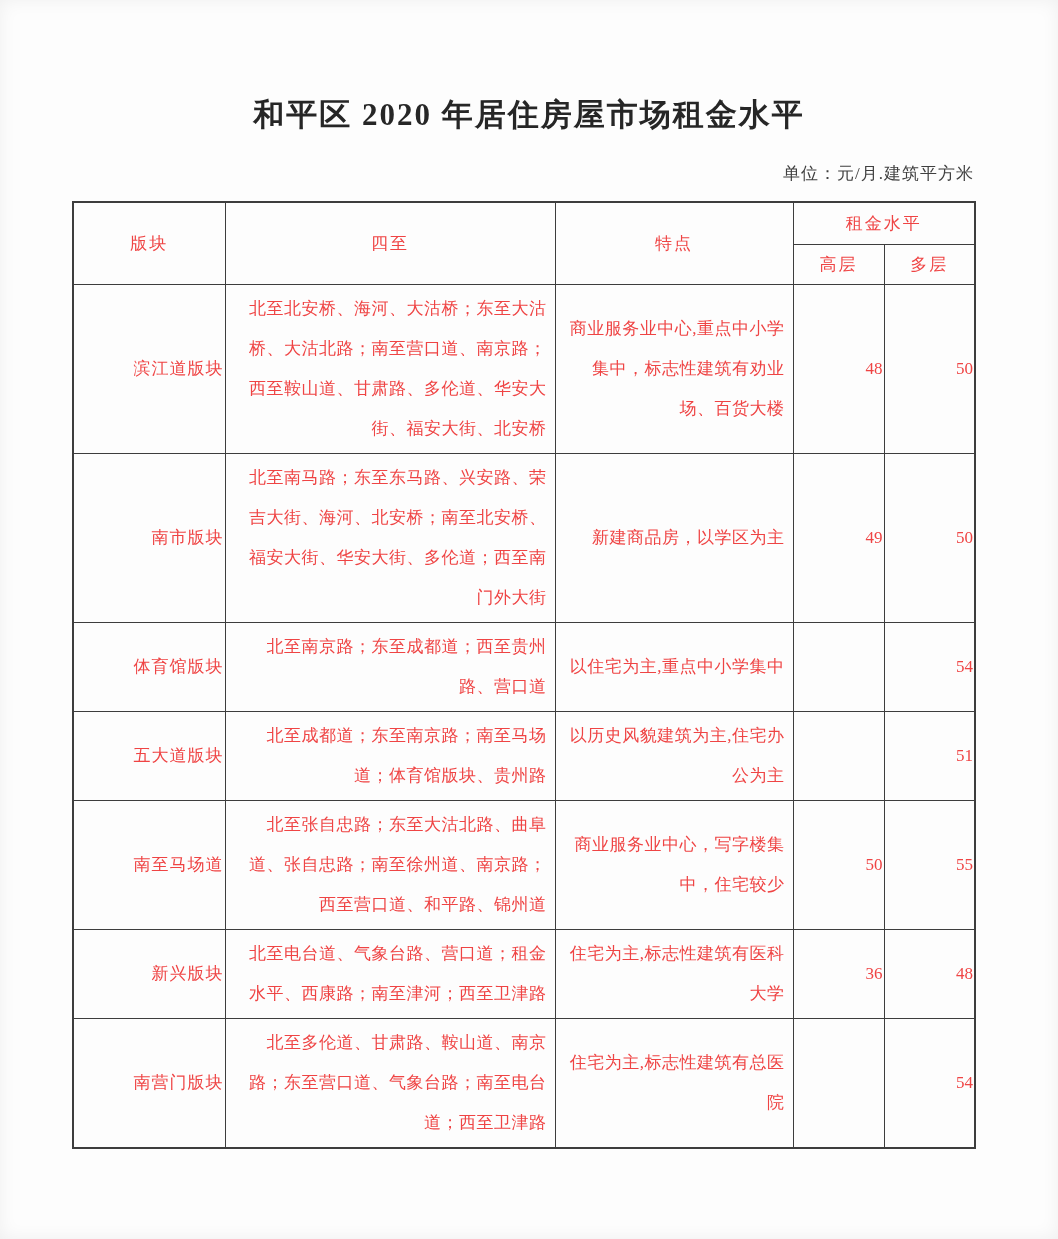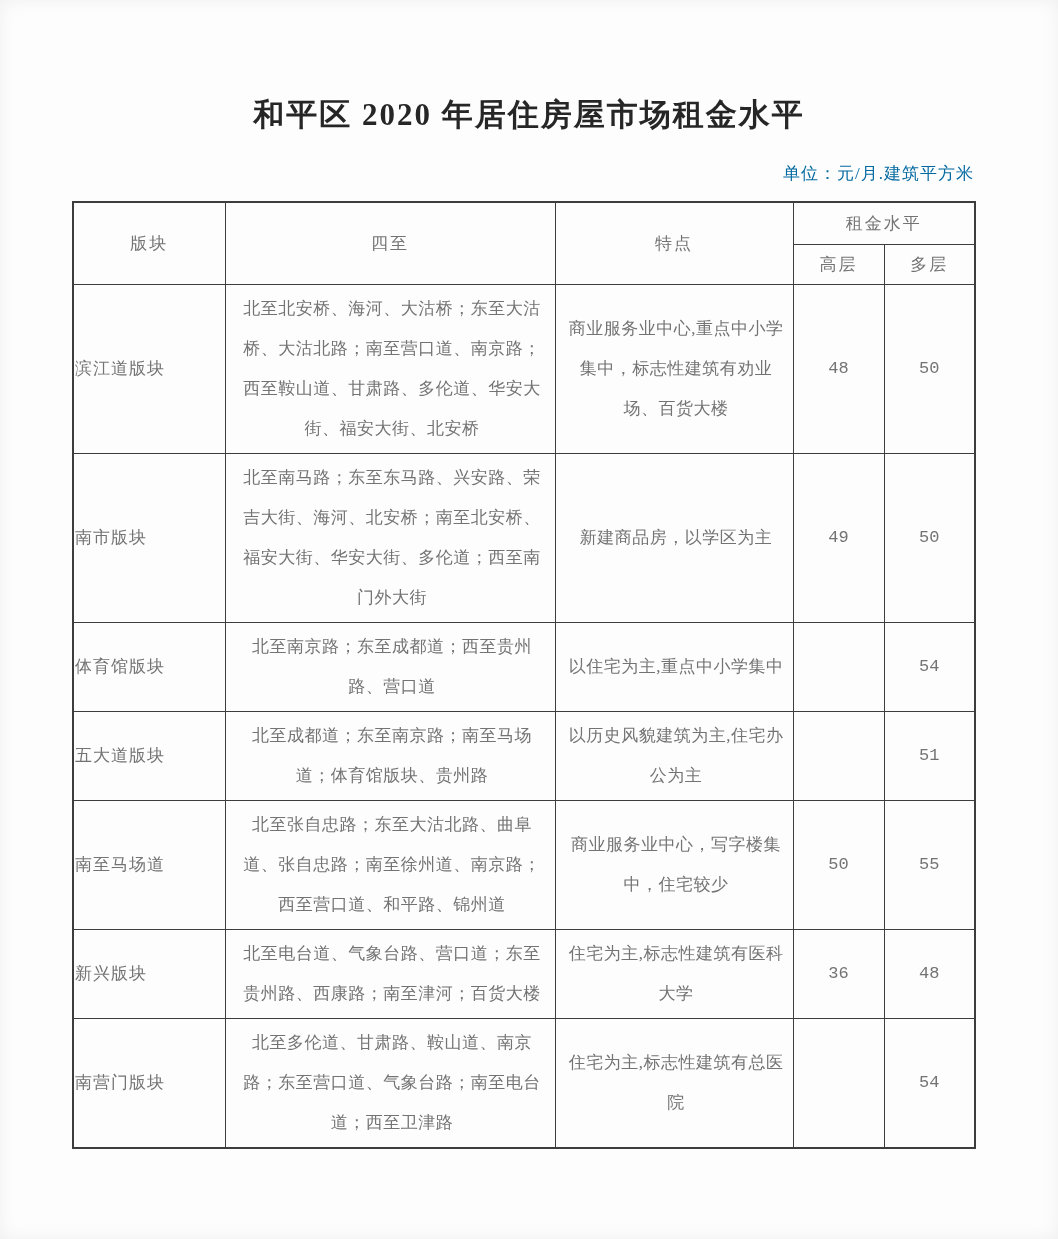--- a/index.html
+++ b/index.html
@@ -25,60 +25,60 @@
     font-weight: bold;
     letter-spacing: 2px;
     color: #262626;
   }
   .unit-note {
     width: 902px;
     margin: 26px auto 0 72px;
     text-align: right;
     font-size: 17px;
     letter-spacing: 1px;
-    color: #0369a1;
+    color: #404040;
   }
   table.rent-table {
     border-collapse: collapse;
     table-layout: fixed;
     width: 902px;
     margin: 16px 0 0 72px;
     border: 2px solid #3d3d3d;
   }
   table.rent-table th,
   table.rent-table td {
     border: 1px solid #3d3d3d;
     vertical-align: middle;
     font-weight: normal;
     font-size: 17px;
-    color: #737373;
+    color: #ef4444;
     box-sizing: border-box;
   }
   th.h-block, th.h-bounds, th.h-features, th.h-rent, th.h-high, th.h-multi {
     text-align: center;
     letter-spacing: 2px;
     font-size: 18px;
   }
   tr.header-top { height: 42px; }
   tr.header-sub { height: 40px; }
   td.c-block {
-    text-align: left;
+    text-align: right;
     letter-spacing: 1px;
     font-size: 17.5px;
   }
   td.c-bounds, td.c-features {
-    text-align: center;
+    text-align: right;
     padding: 4px 8px 4px 12px;
     line-height: 40px;
     letter-spacing: 0.5px;
   }
   td.c-high, td.c-multi {
-    text-align: center;
+    text-align: right;
     font-size: 19px;
-    font-family: Liberation Mono, monospace;
+    font-family: Liberation Serif, serif;
   }
 </style>
 </head>
 <body>
 
 <div class="page">
 
   <div class="doc-title">和平区 2020 年居住房屋市场租金水平</div>
 
   <div class="unit-note">单位：元/月.建筑平方米</div>
@@ -139,21 +139,21 @@
   <tr>
     <td class="c-block">南至马场道</td>
     <td class="c-bounds">北至张自忠路；东至大沽北路、曲阜道、张自忠路；南至徐州道、南京路；西至营口道、和平路、锦州道</td>
     <td class="c-features">商业服务业中心，写字楼集中，住宅较少</td>
     <td class="c-high">50</td>
     <td class="c-multi">55</td>
   </tr>
 
   <tr>
     <td class="c-block">新兴版块</td>
-    <td class="c-bounds">北至电台道、气象台路、营口道；东至贵州路、西康路；南至津河；百货大楼</td>
+    <td class="c-bounds">北至电台道、气象台路、营口道；租金水平、西康路；南至津河；西至卫津路</td>
     <td class="c-features">住宅为主,标志性建筑有医科大学</td>
     <td class="c-high">36</td>
     <td class="c-multi">48</td>
   </tr>
 
   <tr>
     <td class="c-block">南营门版块</td>
     <td class="c-bounds">北至多伦道、甘肃路、鞍山道、南京路；东至营口道、气象台路；南至电台道；西至卫津路</td>
     <td class="c-features">住宅为主,标志性建筑有总医院</td>
     <td class="c-high"></td>

